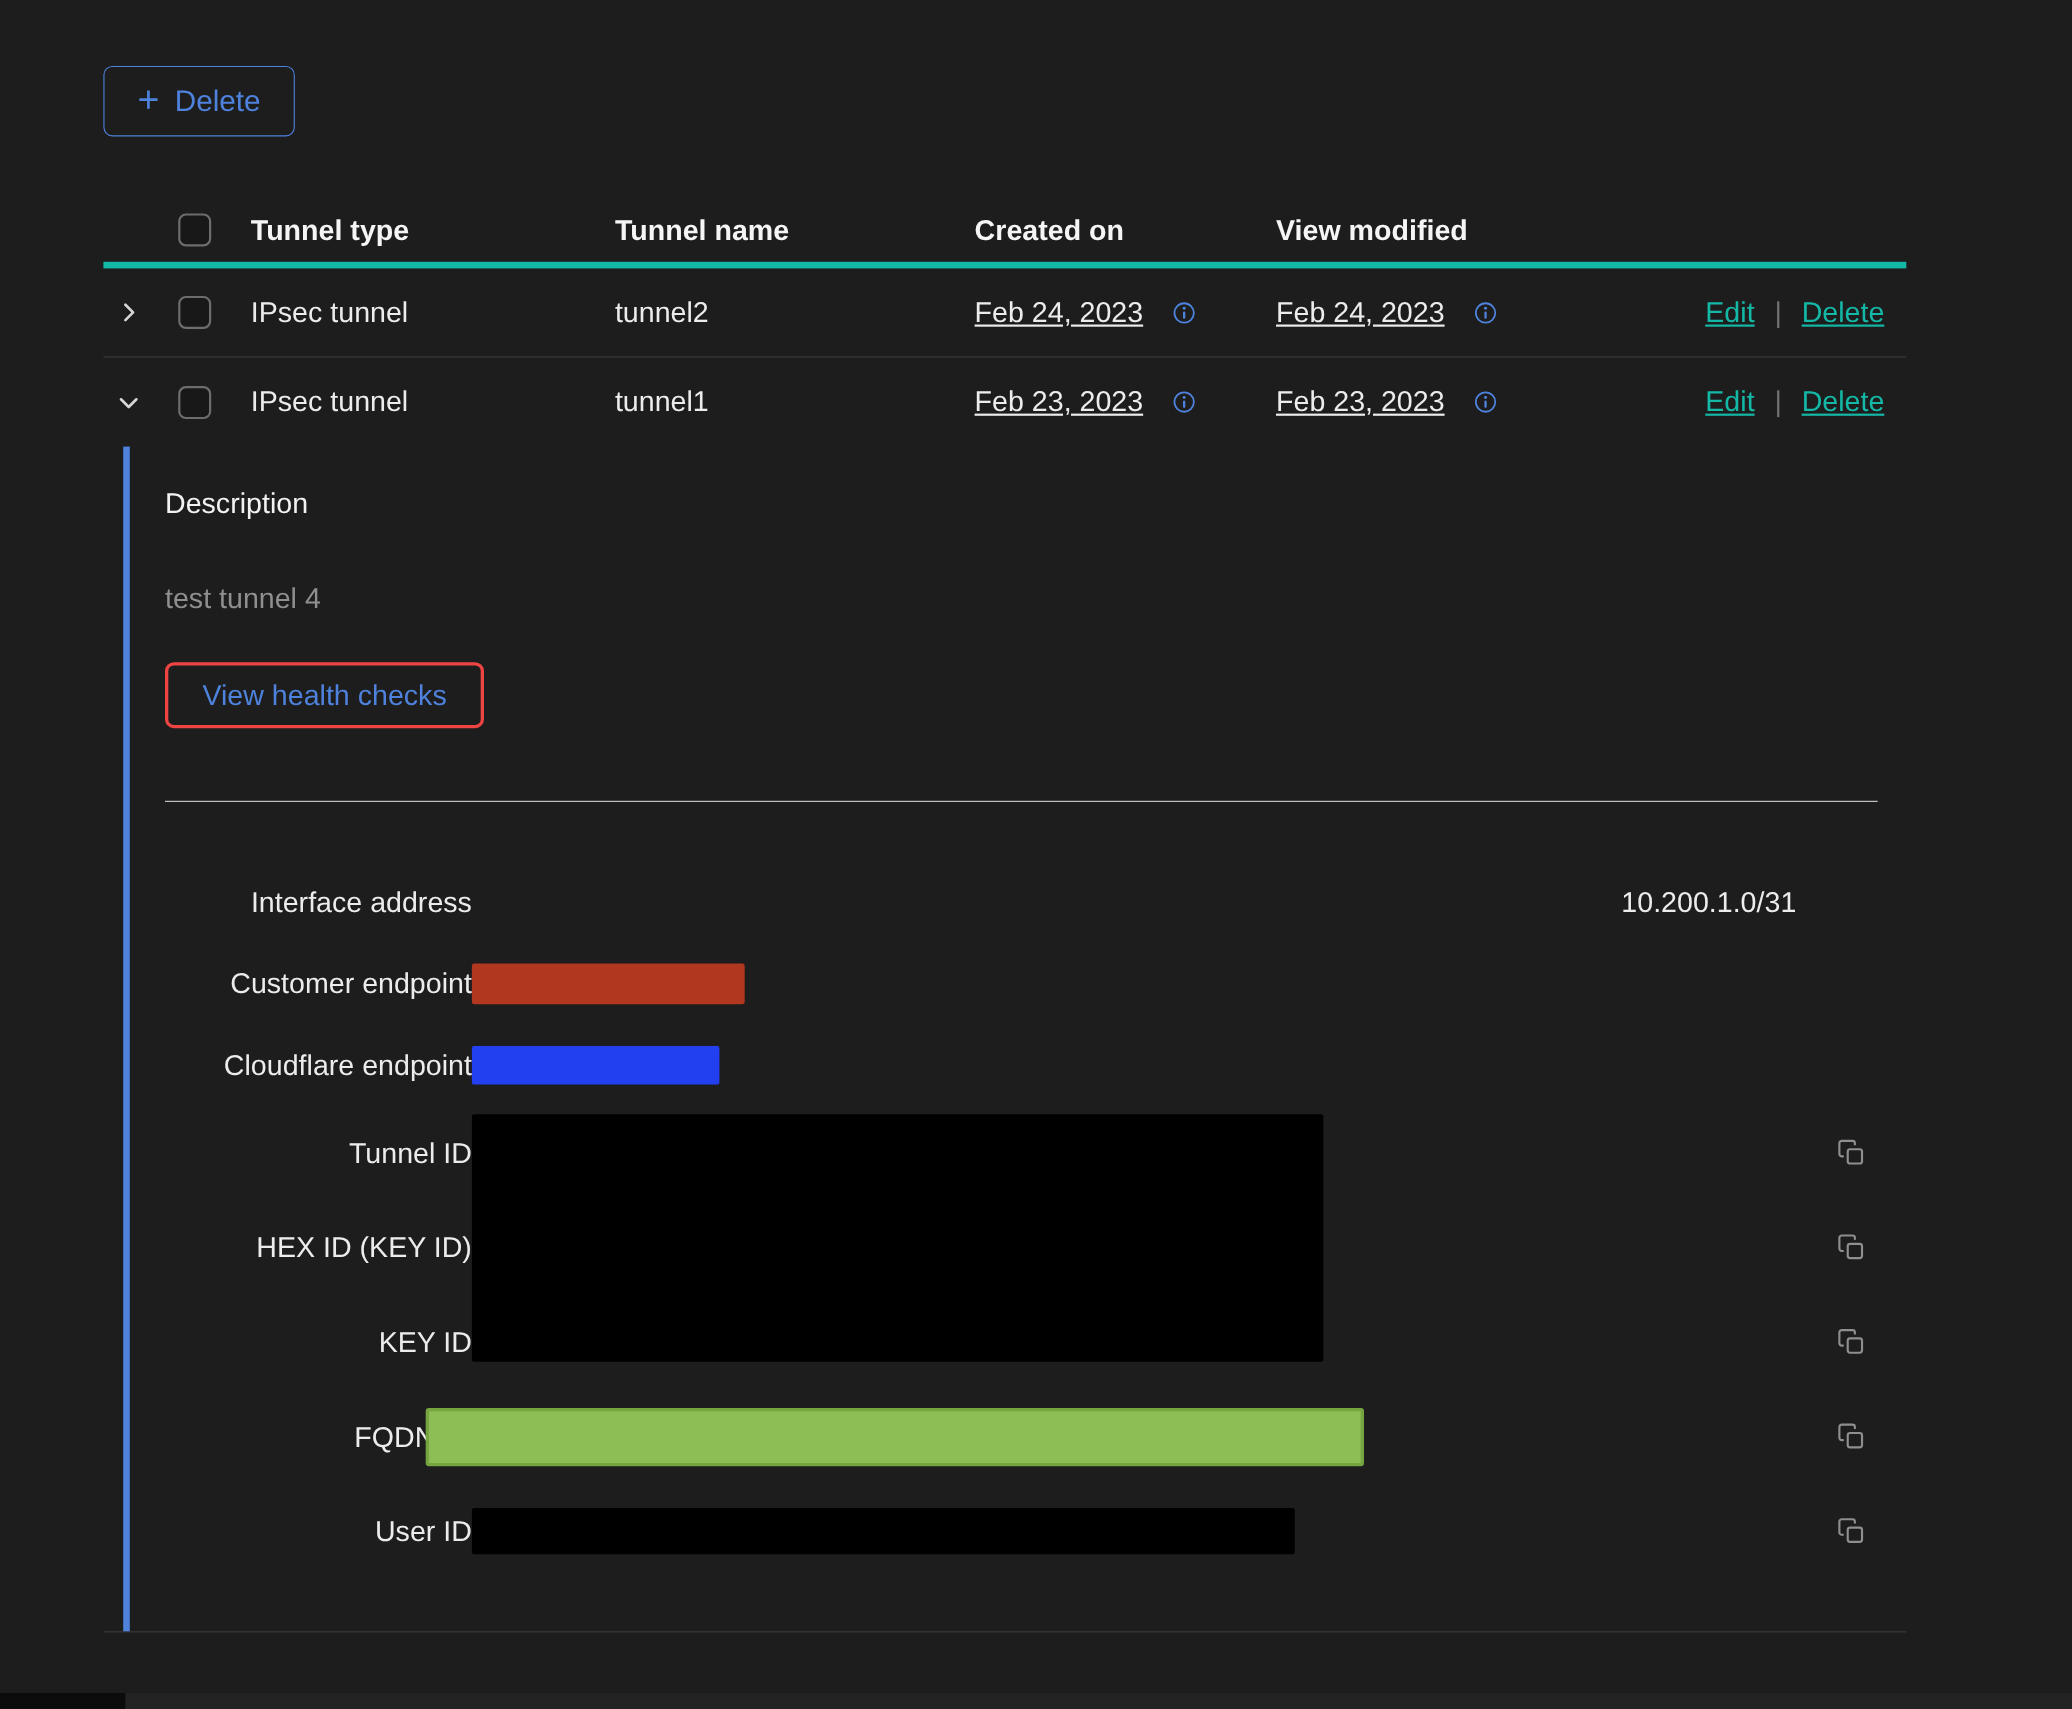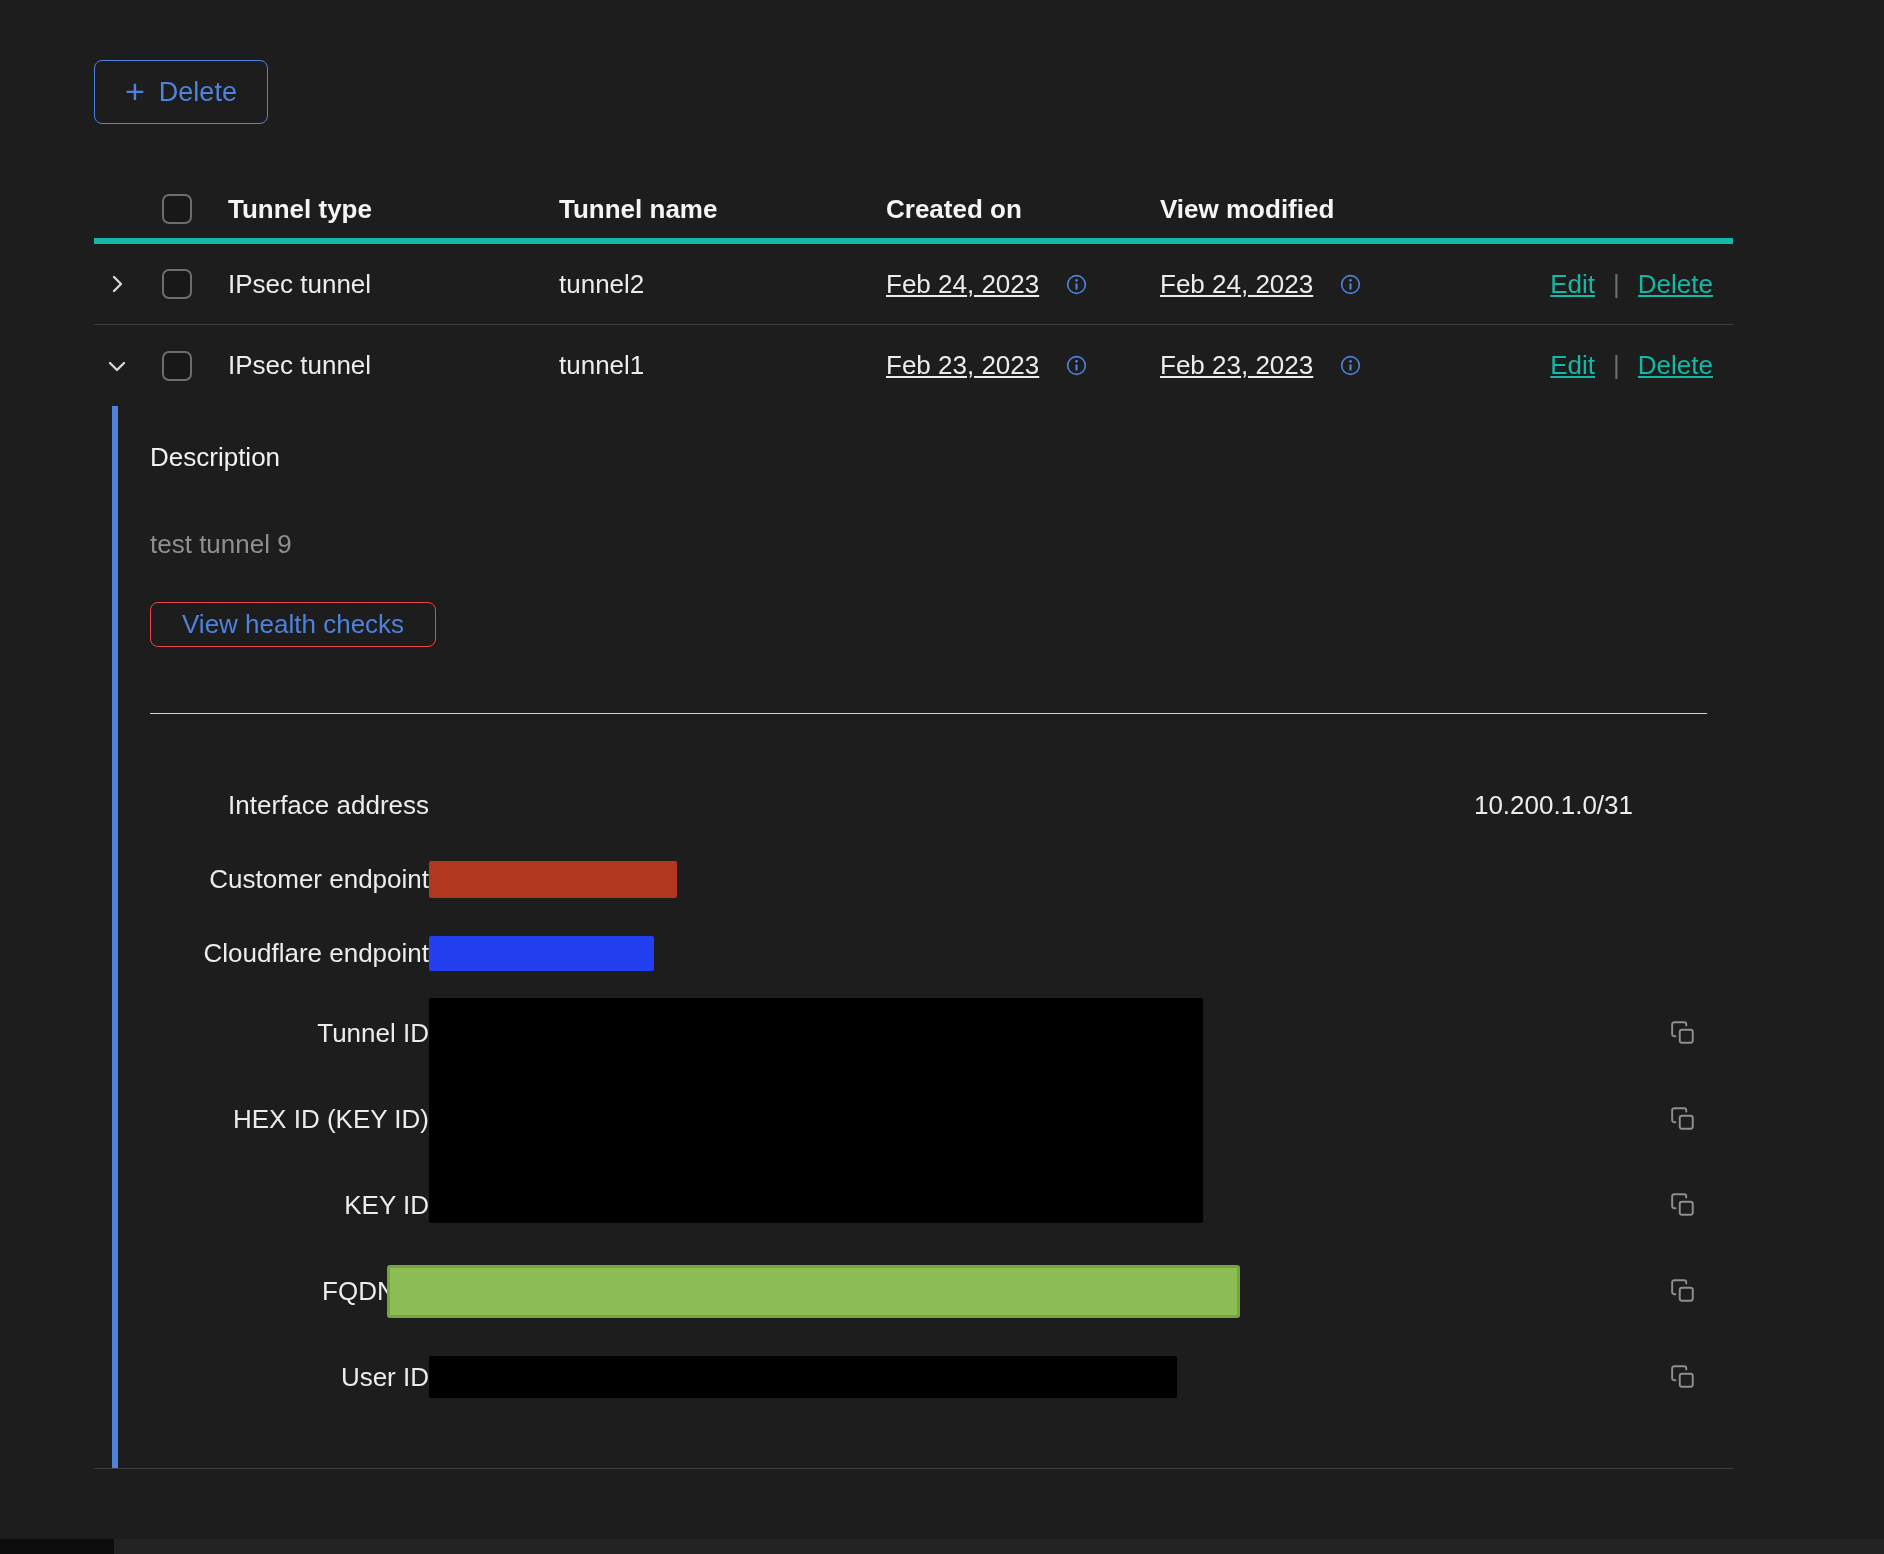--- a/index.html
+++ b/index.html
@@ -58,22 +58,22 @@
   .link { color:#14b8a6; text-decoration:underline; cursor:pointer; }
   .sep { color:#6e6e6e; }
 
   
   .expanded { display:flex;margin-left:18px; }
   .blue-bar { width:6px; background:#4e82dc; }
   .panel-content { flex:1; padding:36px 0 48px 32px; }
   .desc-label { color:#f2f2f2; }
   .desc-value { margin-top:56px; color:#8f8f8f; }
   .health-btn {
-    margin-top:42px; height:45px; padding:0 31px;
-    background:transparent; border:1px solid #ef4444; border-radius:8px;
+    margin-top:42px; height:60px; padding:0 31px;
+    background:transparent; border:3px solid #ef4444; border-radius:8px;
     color:#4e82dc; font-family:inherit; font-size:26px; cursor:pointer;
     display:inline-flex; align-items:center;
   }
   .divider { margin-top:66px; height:1px; background:#d2d2d2; width:calc(100% - 26px); }
 
   .fields { margin-top:54px;text-align:right; }
   .frow {
     display:grid;
     grid-template-columns:279px 1fr 100px;
     align-items:center;
@@ -199,21 +199,21 @@
         <span class="sep">|</span>
         <a class="link">Delete</a>
       </div>
     </div>
 
     <div class="expanded">
       <div class="blue-bar"></div>
       <div class="panel-content">
 
         <div class="desc-label">Description</div>
-        <div class="desc-value">test tunnel 9</div>
+        <div class="desc-value">test tunnel 4</div>
 
         <button class="health-btn">View health checks</button>
 
         <div class="divider"></div>
 
         <div class="fields">
 
           <div class="frow h74">
             <div class="flabel">Interface address</div>
             <div class="fvalue">

